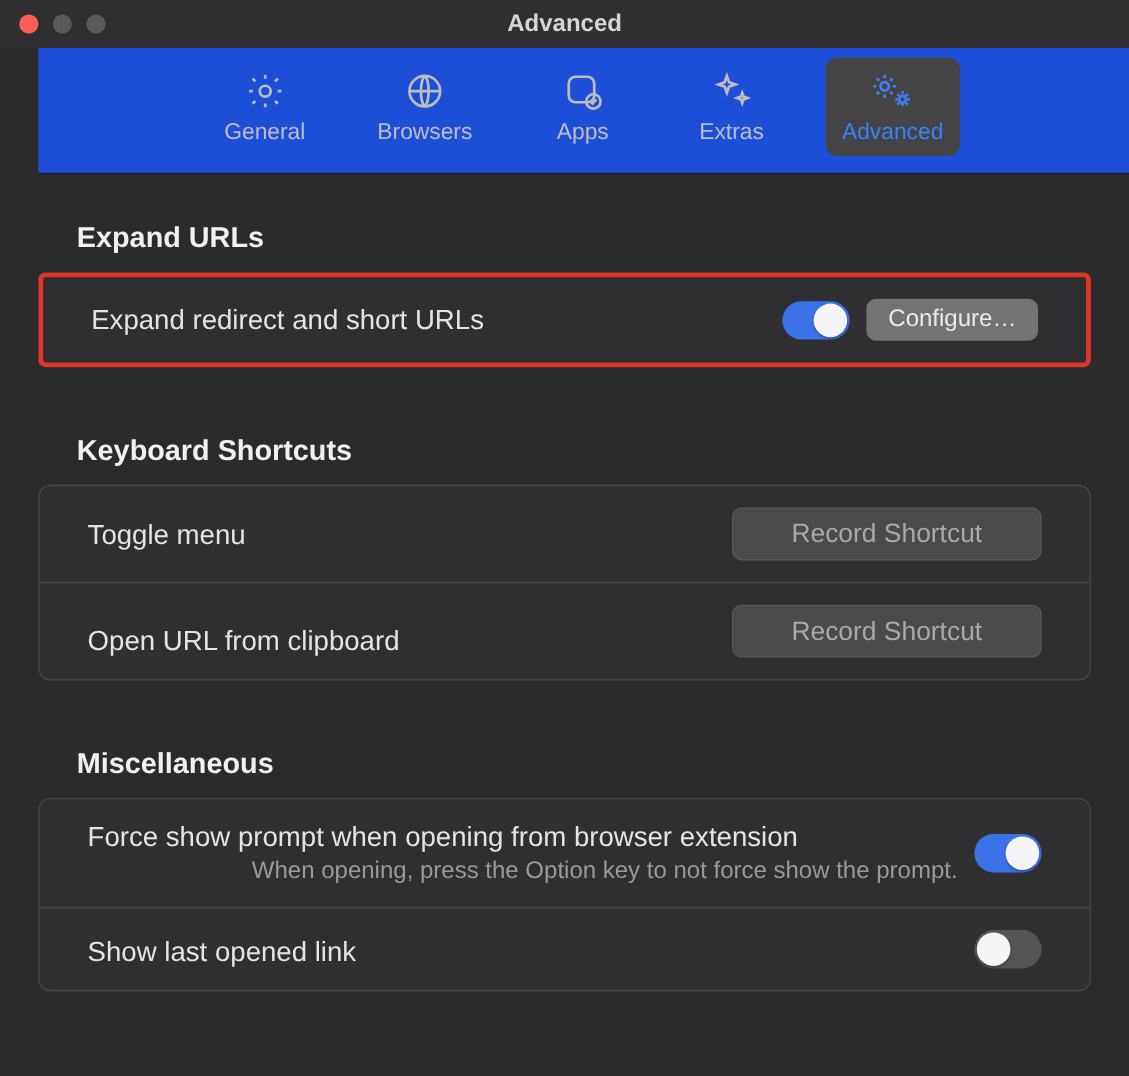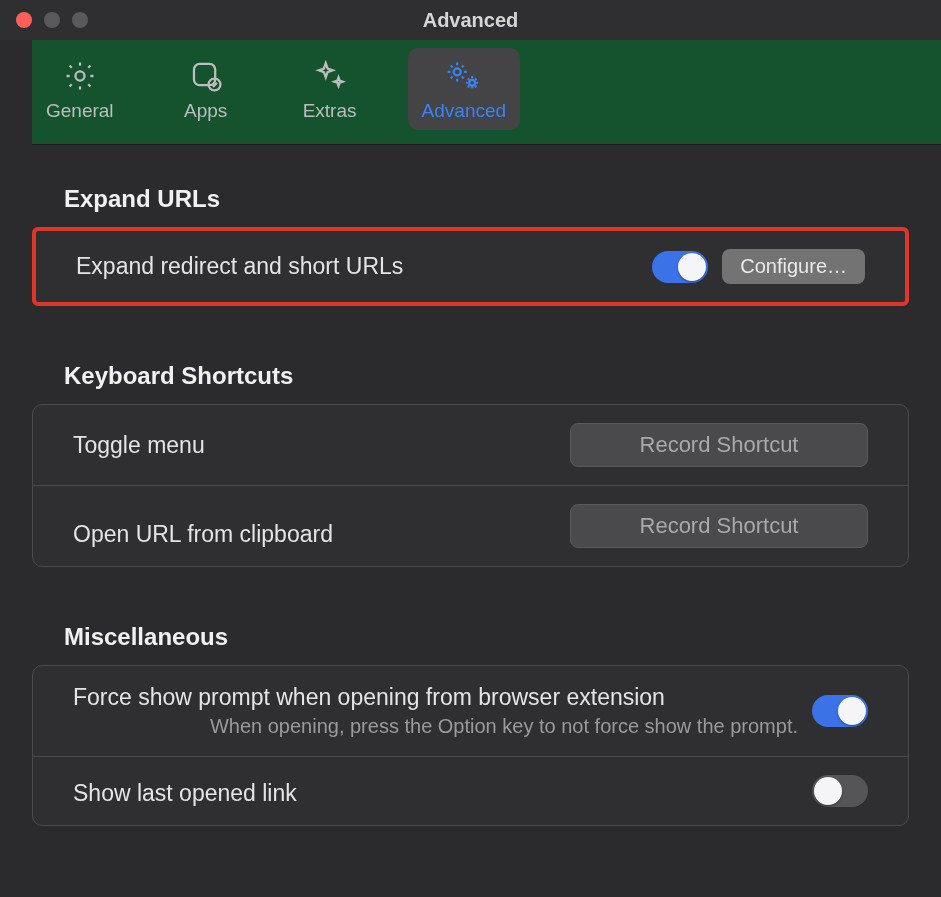--- a/index.html
+++ b/index.html
@@ -34,24 +34,24 @@
     left: 0; right: 0;
     text-align: center;
     font-size: 20px;
     font-weight: 600;
     color: #d6d6d7;
     pointer-events: none;
   }
 
   .toolbar {
     display: flex;
-    justify-content: flex-start;
+    justify-content: center;
     gap: 32px;
     padding: 8px 0 14px;
-    background: #14532d;
+    background: #1d4ed8;
     border-bottom: 1px solid #1c1c1e;
     margin-left: 32px;
   }
   .tab {
     display: flex;
     flex-direction: column;
     align-items: center;
     gap: 6px;
     padding: 10px 14px 8px;
     border-radius: 10px;
@@ -130,21 +130,21 @@
   .btn {
     background: #737373;
     color: #eaeaec;
     font-size: 20px;
     padding: 6px 18px;
     border-radius: 8px;
     border: none;
     flex-shrink: 0;
   }
   .record-btn {
-    width: 298px;
+    width: 258px;
     text-align: center;
     background: #4a4a4c;
     color: #a9a9ab;
     font-size: 22px;
     padding: 8px 0;
     border-radius: 8px;
     border: 1px solid #5a5a5c;
     flex-shrink: 0;
   }
 
@@ -168,20 +168,29 @@
       <svg width="34" height="34" viewBox="0 0 24 24" stroke-width="1.6">
           <circle cx="12" cy="12" r="3.2"></circle>
           <path d="M12 2.5v2.2M12 19.3v2.2M4.6 4.6l1.6 1.6M17.8 17.8l1.6 1.6M2.5 12h2.2M19.3 12h2.2M4.6 19.4l1.6-1.6M17.8 6.2l1.6-1.6"></path>
         </svg>
     </div>
     <span>General</span>
   </div>
   <div class="tab">
     <div class="icon-wrap">
       <svg width="34" height="34" viewBox="0 0 24 24" stroke-width="1.6">
+          <circle cx="12" cy="12" r="9"></circle>
+          <path d="M3 12h18M12 3c3 3 3 15 0 18M12 3c-3 3-3 15 0 18"></path>
+        </svg>
+    </div>
+    <span>Browsers</span>
+  </div>
+  <div class="tab">
+    <div class="icon-wrap">
+      <svg width="34" height="34" viewBox="0 0 24 24" stroke-width="1.6">
           <rect x="3.5" y="3.5" width="15" height="15" rx="4"></rect>
           <circle cx="18" cy="18" r="4.2"></circle>
           <path d="M16.3 18l1.2 1.2 2.2-2.4"></path>
         </svg>
     </div>
     <span>Apps</span>
   </div>
   <div class="tab">
     <div class="icon-wrap">
       <svg width="34" height="34" viewBox="0 0 24 24" stroke-width="1.6">

